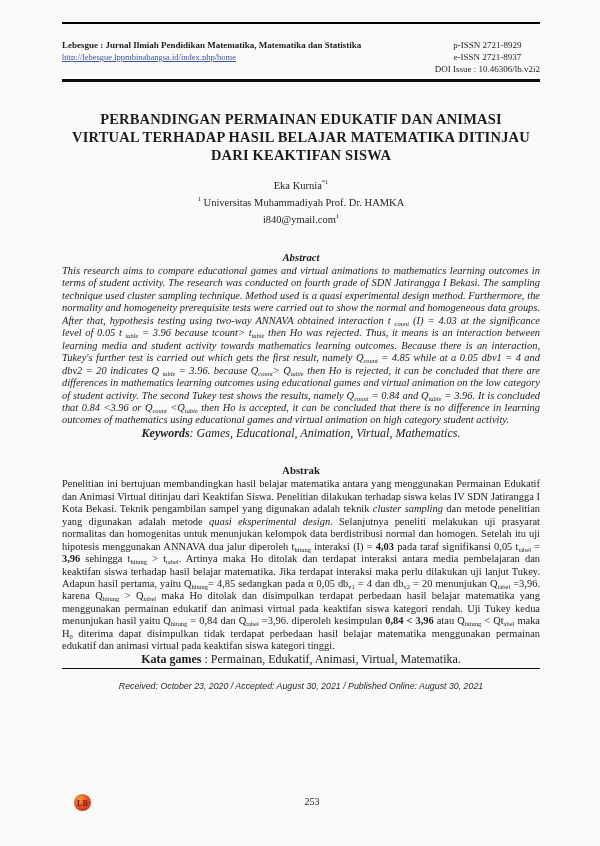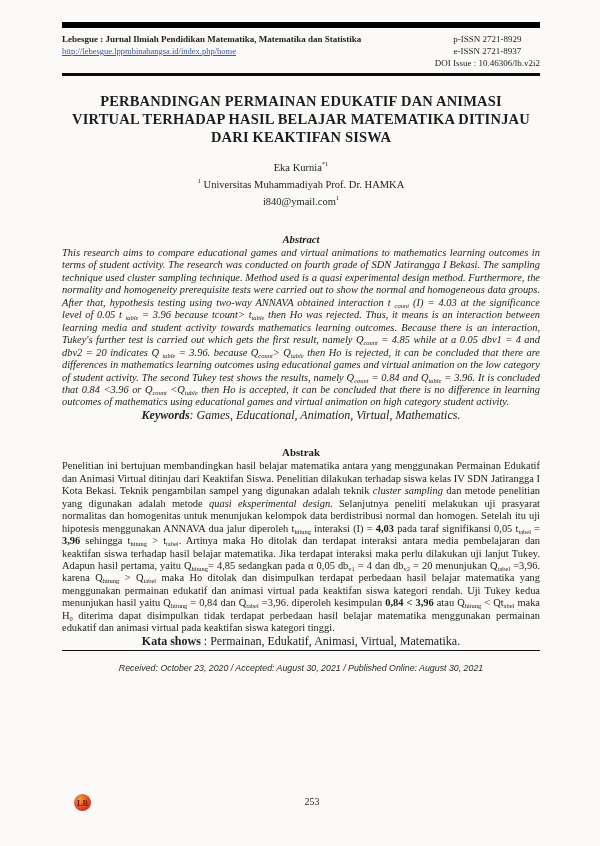--- a/index.html
+++ b/index.html
@@ -15,34 +15,34 @@
     background:#fbfaf8;
     color:#1d1d1d;
     overflow:hidden;
     box-shadow:0 0 4px rgba(0,0,0,.25);
   }
   .content { position:absolute; left:62px; top:0; width:478px; }
 
   
   .jheader {
     margin-top:22px;
-    border-top:6px solid #000000;
-    padding-top:5px;
+    border-top:2px solid #000000;
+    padding-top:15px;
     display:flex; justify-content:space-between; align-items:flex-start;
     font-size:9px; line-height:12px;
   }
   .jheader .left  { max-width:330px; }
   .jheader .right { text-align:center; white-space:nowrap; }
   .journal-title { font-weight:bold; }
   .journal-url   { color:#3a55a4; text-decoration:underline; cursor:pointer; font-size:8.5px; }
   .thick-rule { border:none; border-top:3.5px solid #0c0c0c; margin:4px 0 0 0; }
 
   
   .paper-title {
-    margin:16px 10px 0 10px;
+    margin:28px 10px 0 10px;
     text-align:center;
     font-size:14.5px; font-weight:bold; line-height:18px;
     letter-spacing:.2px;
   }
   .authors { margin-top:11px; text-align:center; font-size:10.5px; line-height:13.5px; }
   .authors sup { font-size:.62em; }
 
   
   .abs-heading   { margin-top:25px; text-align:center; font-size:10.8px; font-weight:bold; }
   .abs-heading.it{ font-style:italic; }
@@ -103,21 +103,21 @@
       <div><sup>1</sup><span> Universitas Muhammadiyah Prof. Dr. HAMKA</span></div>
       <div><span>i840@ymail.com</span><sup>1</sup></div>
     </div>
 
     <div class="abs-heading it">Abstract</div>
     <div class="abs-text it"><span>This research aims to compare educational games and virtual animations to mathematics learning outcomes in terms of student activity. The research was conducted on fourth grade of SDN Jatirangga I Bekasi. The sampling technique used cluster sampling technique. Method used is a quasi experimental design method. Furthermore, the normality and homogeneity prerequisite tests were carried out to show the normal and homogeneous data groups. After that, hypothesis testing using two-way ANNAVA obtained interaction t </span><span class="sub">count</span><span> (I) = 4.03 at the significance level of 0.05 t </span><span class="sub">table</span><span> = 3.96 because tcount&gt; t</span><span class="sub">table</span><span> then Ho was rejected. Thus, it means is an interaction between learning media and student activity towards mathematics learning outcomes. Because there is an interaction, Tukey's further test is carried out which gets the first result, namely Q</span><span class="sub">count</span><span> = 4.85 while at a 0.05 dbv1 = 4 and dbv2 = 20 indicates Q </span><span class="sub">table</span><span> = 3.96. because Q</span><span class="sub">count</span><span>&gt; Q</span><span class="sub">table</span><span> then Ho is rejected, it can be concluded that there are differences in mathematics learning outcomes using educational games and virtual animation on the low category of student activity. The second Tukey test shows the results, namely Q</span><span class="sub">count</span><span> = 0.84 and Q</span><span class="sub">table</span><span> = 3.96. It is concluded that 0.84 &lt;3.96 or Q</span><span class="sub">count</span><span> &lt;Q</span><span class="sub">table</span><span> then Ho is accepted, it can be concluded that there is no difference in learning outcomes of mathematics using educational games and virtual animation on high category student activity.</span></div>
     <div class="kw-line it"><span class="kw-label">Keywords</span><span>: Games, Educational, Animation, Virtual, Mathematics.</span></div>
 
     <div class="abs-heading">Abstrak</div>
     <div class="abs-text"><span>Penelitian ini bertujuan membandingkan hasil belajar matematika antara yang menggunakan Permainan Edukatif dan Animasi Virtual ditinjau dari Keaktifan Siswa. Penelitian dilakukan terhadap siswa kelas IV SDN Jatirangga I Kota Bekasi. Teknik pengambilan sampel yang digunakan adalah teknik </span><span class="i">cluster sampling</span><span> dan metode penelitian yang digunakan adalah metode </span><span class="i">quasi eksperimental design</span><span>. Selanjutnya peneliti melakukan uji prasyarat normalitas dan homogenitas untuk menunjukan kelompok data berdistribusi normal dan homogen. Setelah itu uji hipotesis menggunakan ANNAVA dua jalur diperoleh t</span><span class="sub">hitung</span><span> interaksi (I) = </span><span class="b">4,03</span><span> pada taraf signifikansi 0,05 t</span><span class="sub">tabel</span><span> = </span><span class="b">3,96</span><span> sehingga t</span><span class="sub">hitung</span><span> &gt; t</span><span class="sub">tabel</span><span>. Artinya maka Ho ditolak dan terdapat interaksi antara media pembelajaran dan keaktifan siswa terhadap hasil belajar matematika. Jika terdapat interaksi maka perlu dilakukan uji lanjut Tukey. Adapun hasil pertama, yaitu Q</span><span class="sub">hitung</span><span>= 4,85 sedangkan pada α 0,05 db</span><span class="sub">v1</span><span> = 4 dan db</span><span class="sub">v2</span><span> = 20 menunjukan Q</span><span class="sub">tabel</span><span> =3,96. karena Q</span><span class="sub">hitung</span><span> &gt; Q</span><span class="sub">tabel</span><span> maka Ho ditolak dan disimpulkan terdapat perbedaan hasil belajar matematika yang menggunakan permainan edukatif dan animasi virtual pada keaktifan siswa kategori rendah. Uji Tukey kedua menunjukan hasil yaitu Q</span><span class="sub">hitung</span><span> = 0,84 dan Q</span><span class="sub">tabel</span><span> =3,96. diperoleh kesimpulan </span><span class="b">0,84</span><span class="b"> &lt; </span><span class="b">3,96</span><span> atau Q</span><span class="sub">hitung</span><span> &lt; Qt</span><span class="sub">abel</span><span> maka H</span><span class="sub">0</span><span> diterima dapat disimpulkan tidak terdapat perbedaan hasil belajar matematika menggunakan permainan edukatif dan animasi virtual pada keaktifan siswa kategori tinggi.</span></div>
-    <div class="kw-line"><span class="kw-label">Kata shows</span><span> : Permainan, Edukatif, Animasi, Virtual, Matematika.</span></div>
+    <div class="kw-line"><span class="kw-label">Kata games</span><span> : Permainan, Edukatif, Animasi, Virtual, Matematika.</span></div>
 
     <hr class="dates-rule">
     <div class="dates-line">Received: October 23, 2020 / Accepted: August 30, 2021 / Published Online: August 30, 2021</div>
 
   </div>
 
   <svg class="footer-logo" viewBox="0 0 20 20">
     <defs>
       <radialGradient id="lg" cx="35%" cy="30%" r="80%">
         <stop offset="0%" stop-color="#f09a3c"></stop>

